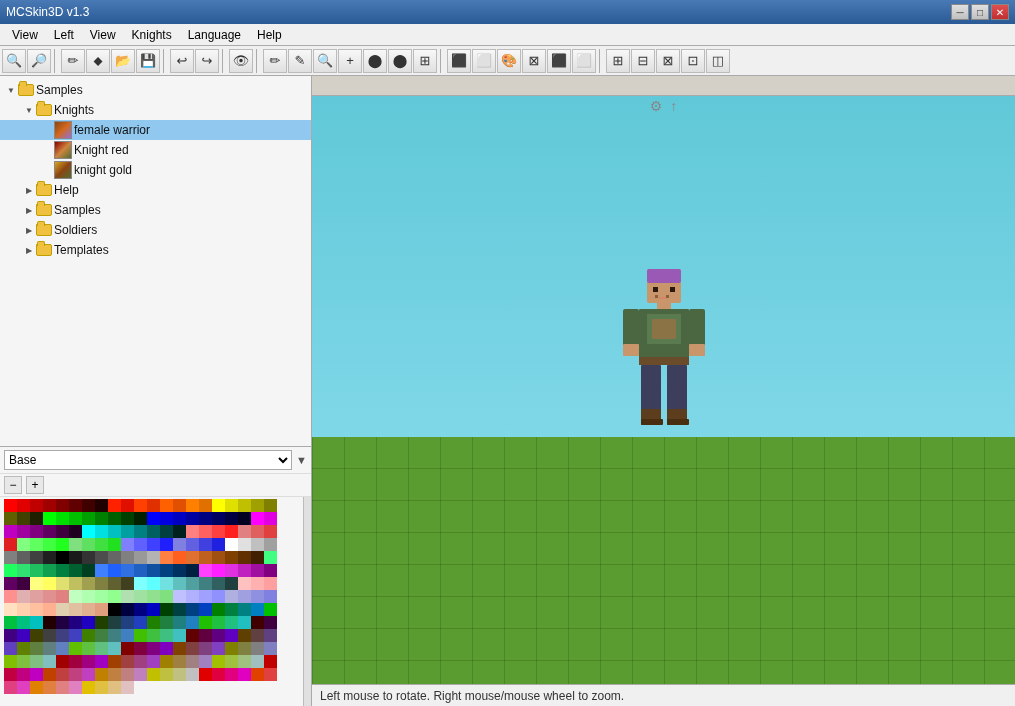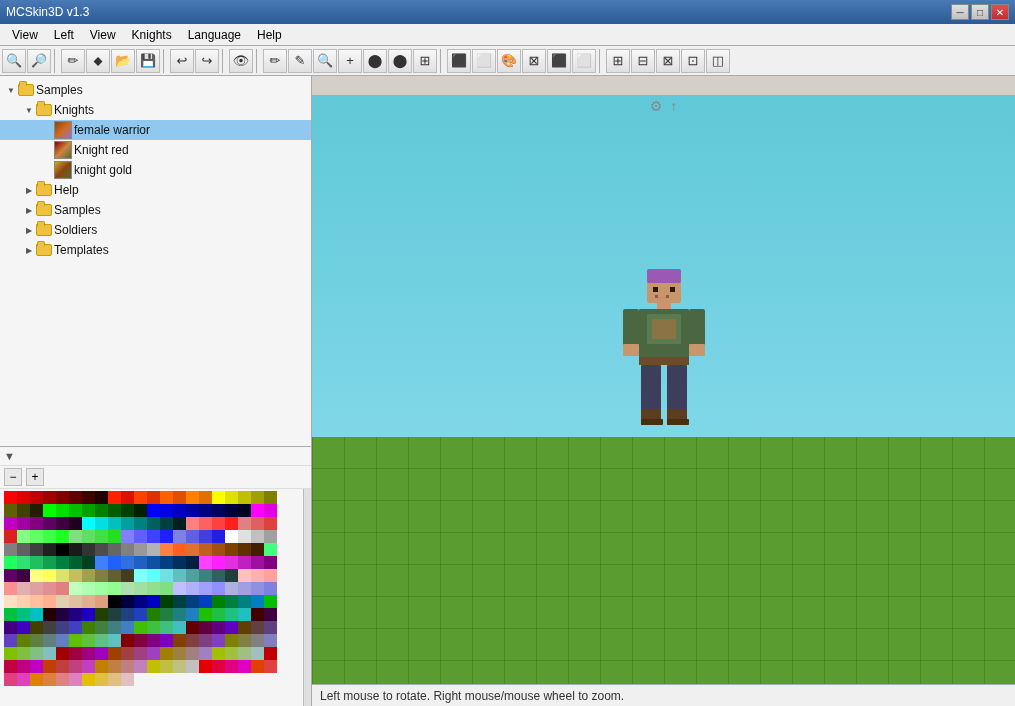--- a/index.html
+++ b/index.html
@@ -407,20 +407,22 @@
         </div>
         <div class="tree-item" style="padding-left: 22px;">
           <span class="tree-arrow">▶</span>
           <span class="folder-icon"></span>
           <span class="tree-label">Templates</span>
         </div>
       </div>
 
     <div id="swatch-area">
       <div id="swatch-dropdown-row">
+        <select id="swatch-dropdown">
+        <option value="Base">Base</option><option value="Extended">Extended</option><option value="Custom">Custom</option></select>
         <div style="font-size:11px; color:#555;">▼</div>
       </div>
       <div id="swatch-zoom-row">
         <div class="zoom-btn">−</div>
         <div class="zoom-btn">+</div>
       </div>
       <div style="display:flex; flex:1; overflow:hidden;">
         <div id="color-grid">
           <div id="color-grid-inner">
           <div class="color-swatch" title="#ff0000" style="background-color: rgb(255, 0, 0);"></div>

